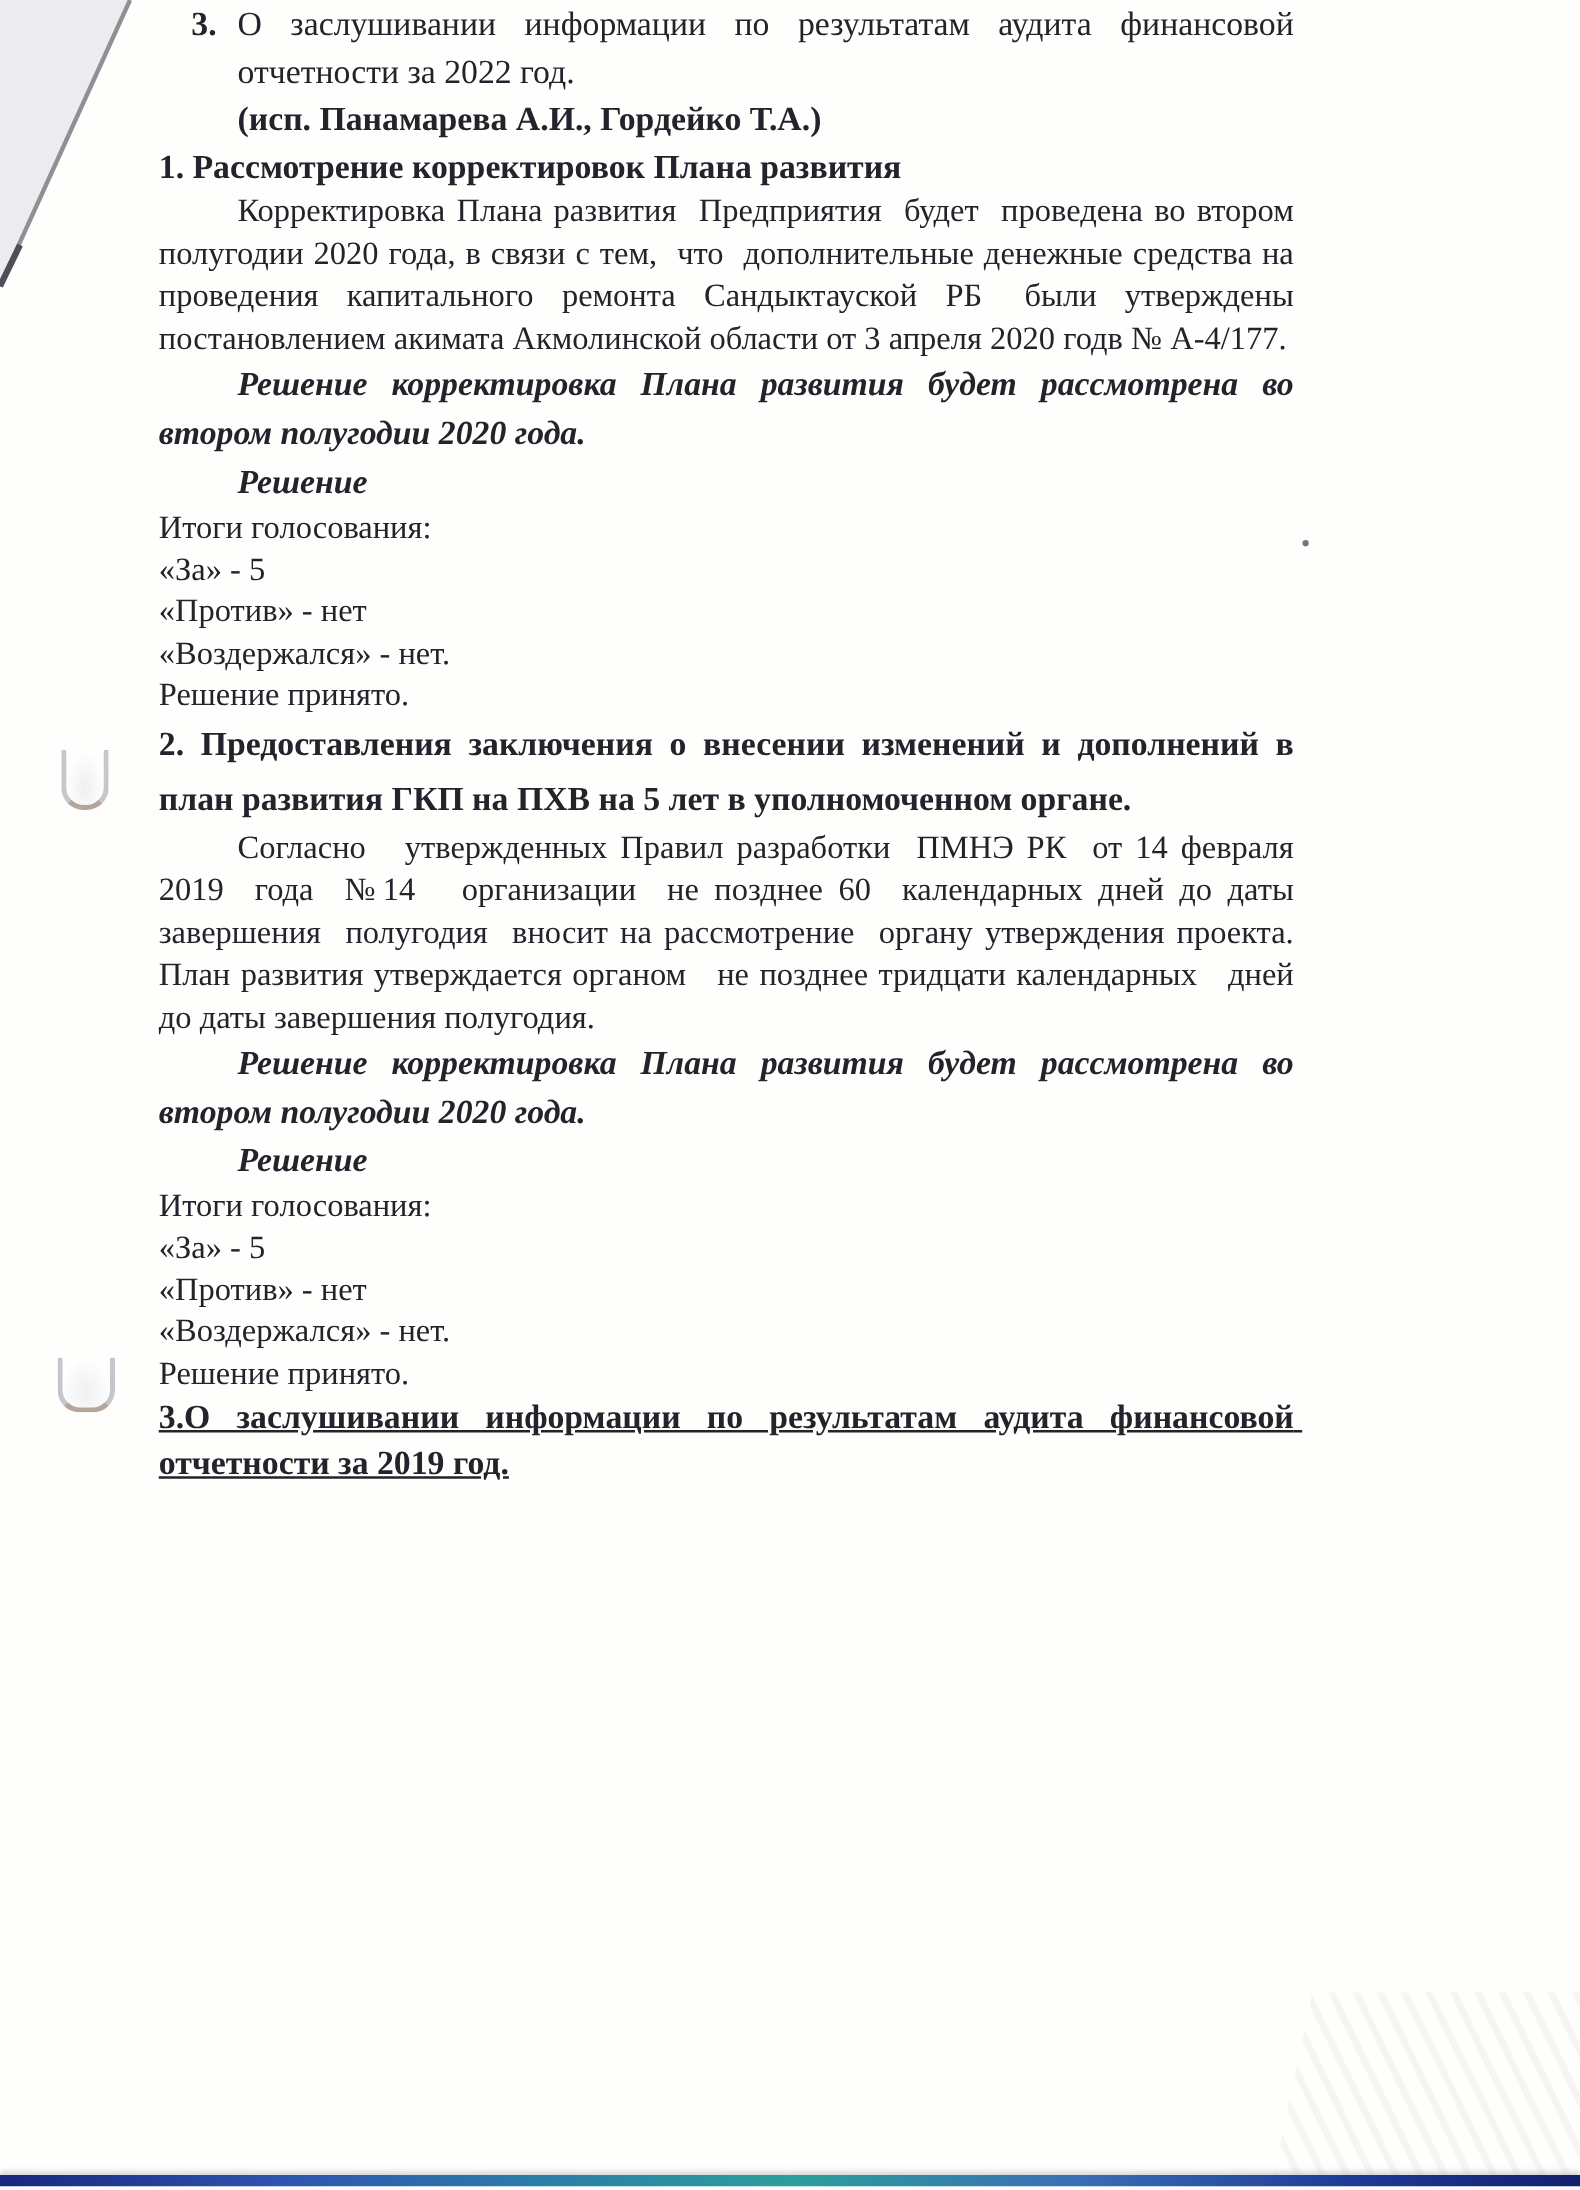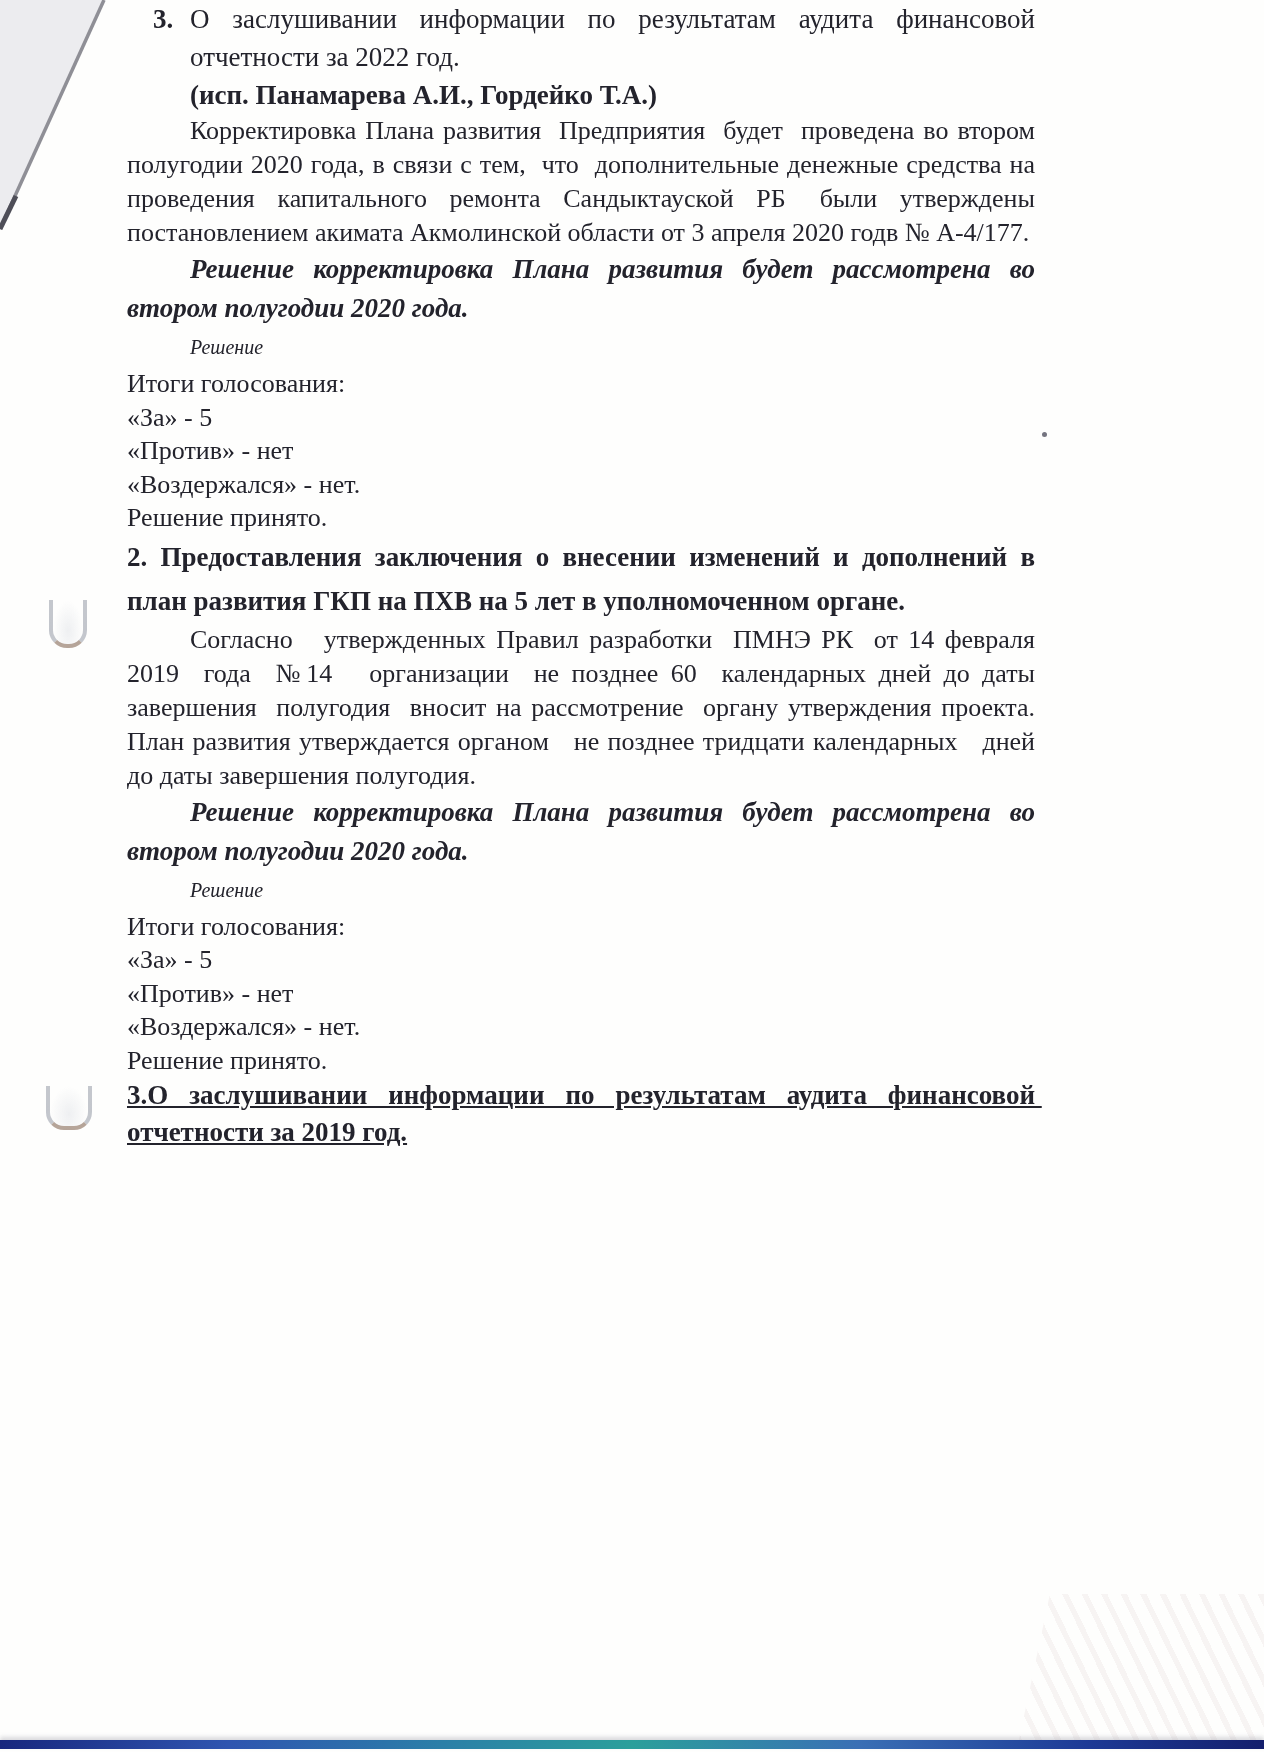--- a/index.html
+++ b/index.html
@@ -42,22 +42,22 @@
   .para1 { margin-top:42px; }
 
   .decision {
     font-weight:bold; font-style:italic;
     font-size:27px; line-height:39px;
     text-align:justify; text-indent:63px; white-space:pre-wrap;
   }
   .decision1 { margin-top:39px; }
   .decision2 { margin-top:41px; }
   .decision-label {
-    font-weight:normal; font-style:italic;
-    font-size:20px; line-height:39px; text-indent:63px;
+    font-weight:bold; font-style:italic;
+    font-size:27px; line-height:39px; text-indent:63px;
   }
 
   .votes { }
   .votes > div { font-size:26px; line-height:33.5px; }
   .votes2 { margin-top:5px; }
 
   .h2 {
     margin-top:32px; font-weight:bold; font-size:27px; line-height:44px;
     text-align:justify; white-space:pre-wrap;
   }
@@ -115,20 +115,21 @@
   <div class="content">
 
     <div class="li3">
       <div class="li3-num">3.</div>
       <div class="li3-body">
         <div class="li3-text">О  заслушивании  информации  по  результатам  аудита  финансовой отчетности за 2022 год.</div>
         <div class="li3-exec">(исп. Панамарева А.И., Гордейко Т.А.)</div>
       </div>
     </div>
 
+    <div class="h1">1. Рассмотрение корректировок Плана развития</div>
     <div class="para para1">Корректировка Плана развития  Предприятия  будет  проведена во втором полугодии 2020 года, в связи с тем,  что  дополнительные денежные средства на проведения  капитального  ремонта  Сандыктауской  РБ   были  утверждены постановлением акимата Акмолинской области от 3 апреля 2020 годв № А-4/177.</div>
     <div class="decision decision1">Решение корректировка Плана развития будет рассмотрена во втором полугодии 2020 года.</div>
     <div class="decision-label">Решение</div>
     <div class="votes votes1">
       <div>Итоги голосования:</div>
       <div>«За» - 5</div>
       <div>«Против» - нет</div>
       <div>«Воздержался» - нет.</div>
       <div>Решение принято.</div>
     </div>

